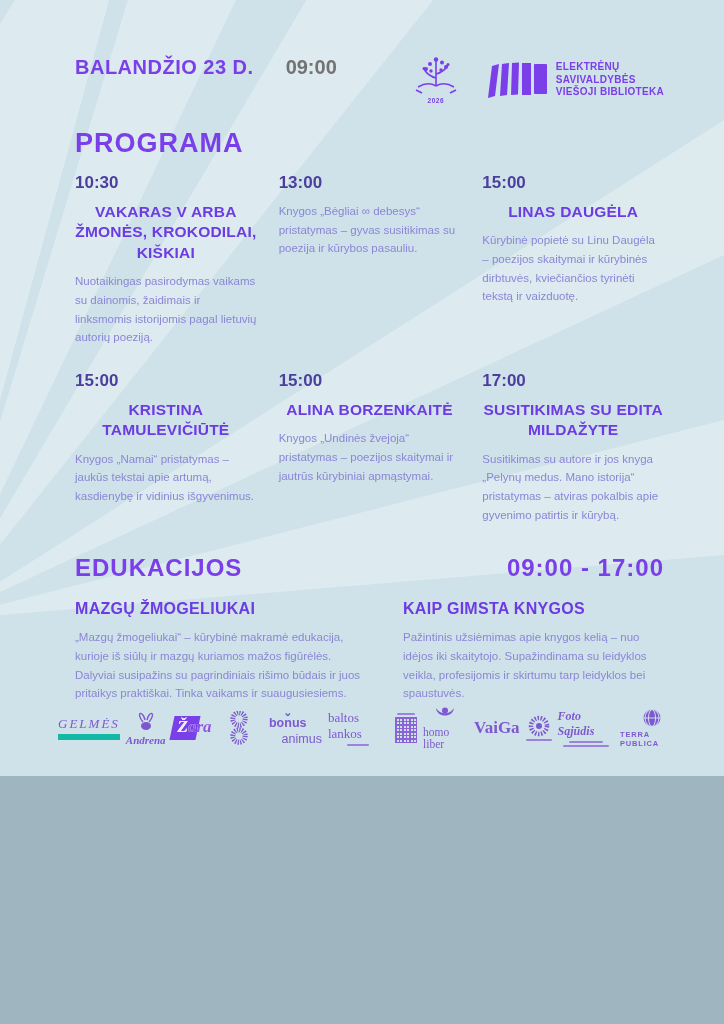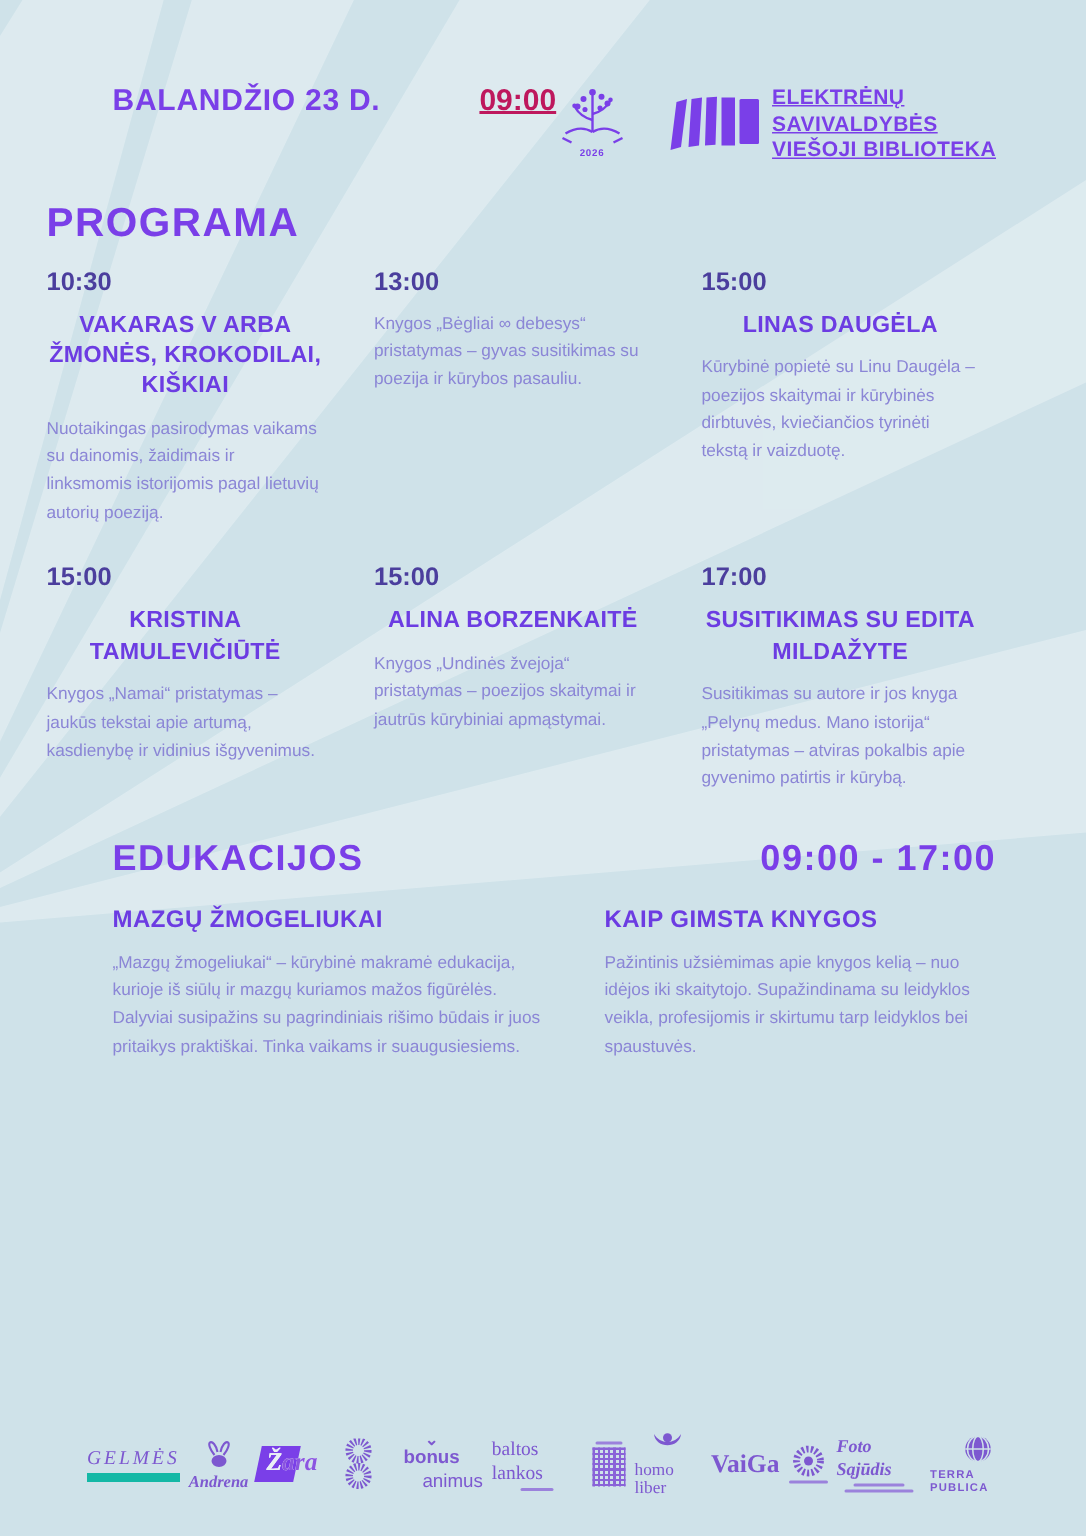--- a/index.html
+++ b/index.html
@@ -1,43 +1,43 @@
 <!DOCTYPE html>
 <html lang="lt"><head>
 <meta charset="utf-8">
 <style>
   * { margin:0; padding:0; box-sizing:border-box; }
   html,body { background:#9fb6c0; }
   body { font-family:"Liberation Sans", sans-serif; }
   .poster{
-    position:relative; width:724px; height:1024px; margin:0 auto;
+    position:relative; width:724px; height:776px; margin:0 auto;
     background:#cfe2e9; overflow:hidden;
   }
   .rays{ position:absolute; inset:0; z-index:0; }
   .content{ position:relative; z-index:1; height:100%; }
 
   
   .header{ display:flex; align-items:flex-start; padding:56px 60px 0 75px; }
   .hdr-date{ font-size:20px; font-weight:800; letter-spacing:.5px; color:#7a3fe8; }
-  .hdr-time{ font-size:20px; font-weight:800; color:#be185d; margin-left:66px;text-decoration:underline; }
+  .hdr-time{ font-size:20px; font-weight:800; color:#737373; margin-left:32px; }
   .hdr-logos{ margin-left:auto; display:flex; align-items:center; gap:28px; }
   .fair-logo{ display:flex; flex-direction:column; align-items:center; color:#7a3fe8; }
   .fair-logo .yr{ font-size:6.5px; font-weight:800; margin-top:1px; letter-spacing:.5px; }
   .lib-logo{ display:flex; align-items:center; gap:8px; }
-  .lib-text{ font-size:14px; font-weight:800; line-height:1.25; color:#7a3fe8; letter-spacing:.3px;text-decoration:underline; }
+  .lib-text{ font-size:10px; font-weight:800; line-height:1.25; color:#7a3fe8; letter-spacing:.3px; }
 
   
   .title{ margin-top:30px; text-align:center; color:#7a3fe8; font-weight:800;
           font-size:72px; line-height:92px; letter-spacing:1px; }
   .title .l3{ transform:translateX(68px); display:block; }
   .title span{ display:block; }
 
   
   .sec-head{ font-size:27px; font-weight:800; color:#7a3fe8; letter-spacing:1px; }
-  .programa{ margin:24px 60px 0 31px; }
+  .programa{ margin:24px 60px 0 75px; }
   .prog-grid{ margin-top:14px; display:grid; grid-template-columns:1fr 1fr 1fr;
               column-gap:22px; row-gap:24px; }
   .event-time{ font-size:17px; font-weight:800; color:#4b3e9d; margin-bottom:9px; }
   .event-title{ font-size:15.5px; font-weight:800; color:#6c3ce2; line-height:1.32;
                 letter-spacing:.2px; margin-bottom:9px; max-width:185px;text-align:center; }
   .event-desc{ font-size:11.5px; font-weight:500; color:#8b86d6; line-height:1.62;
                max-width:185px; }
 
   
   .edu{ margin:30px 60px 0 75px; }

